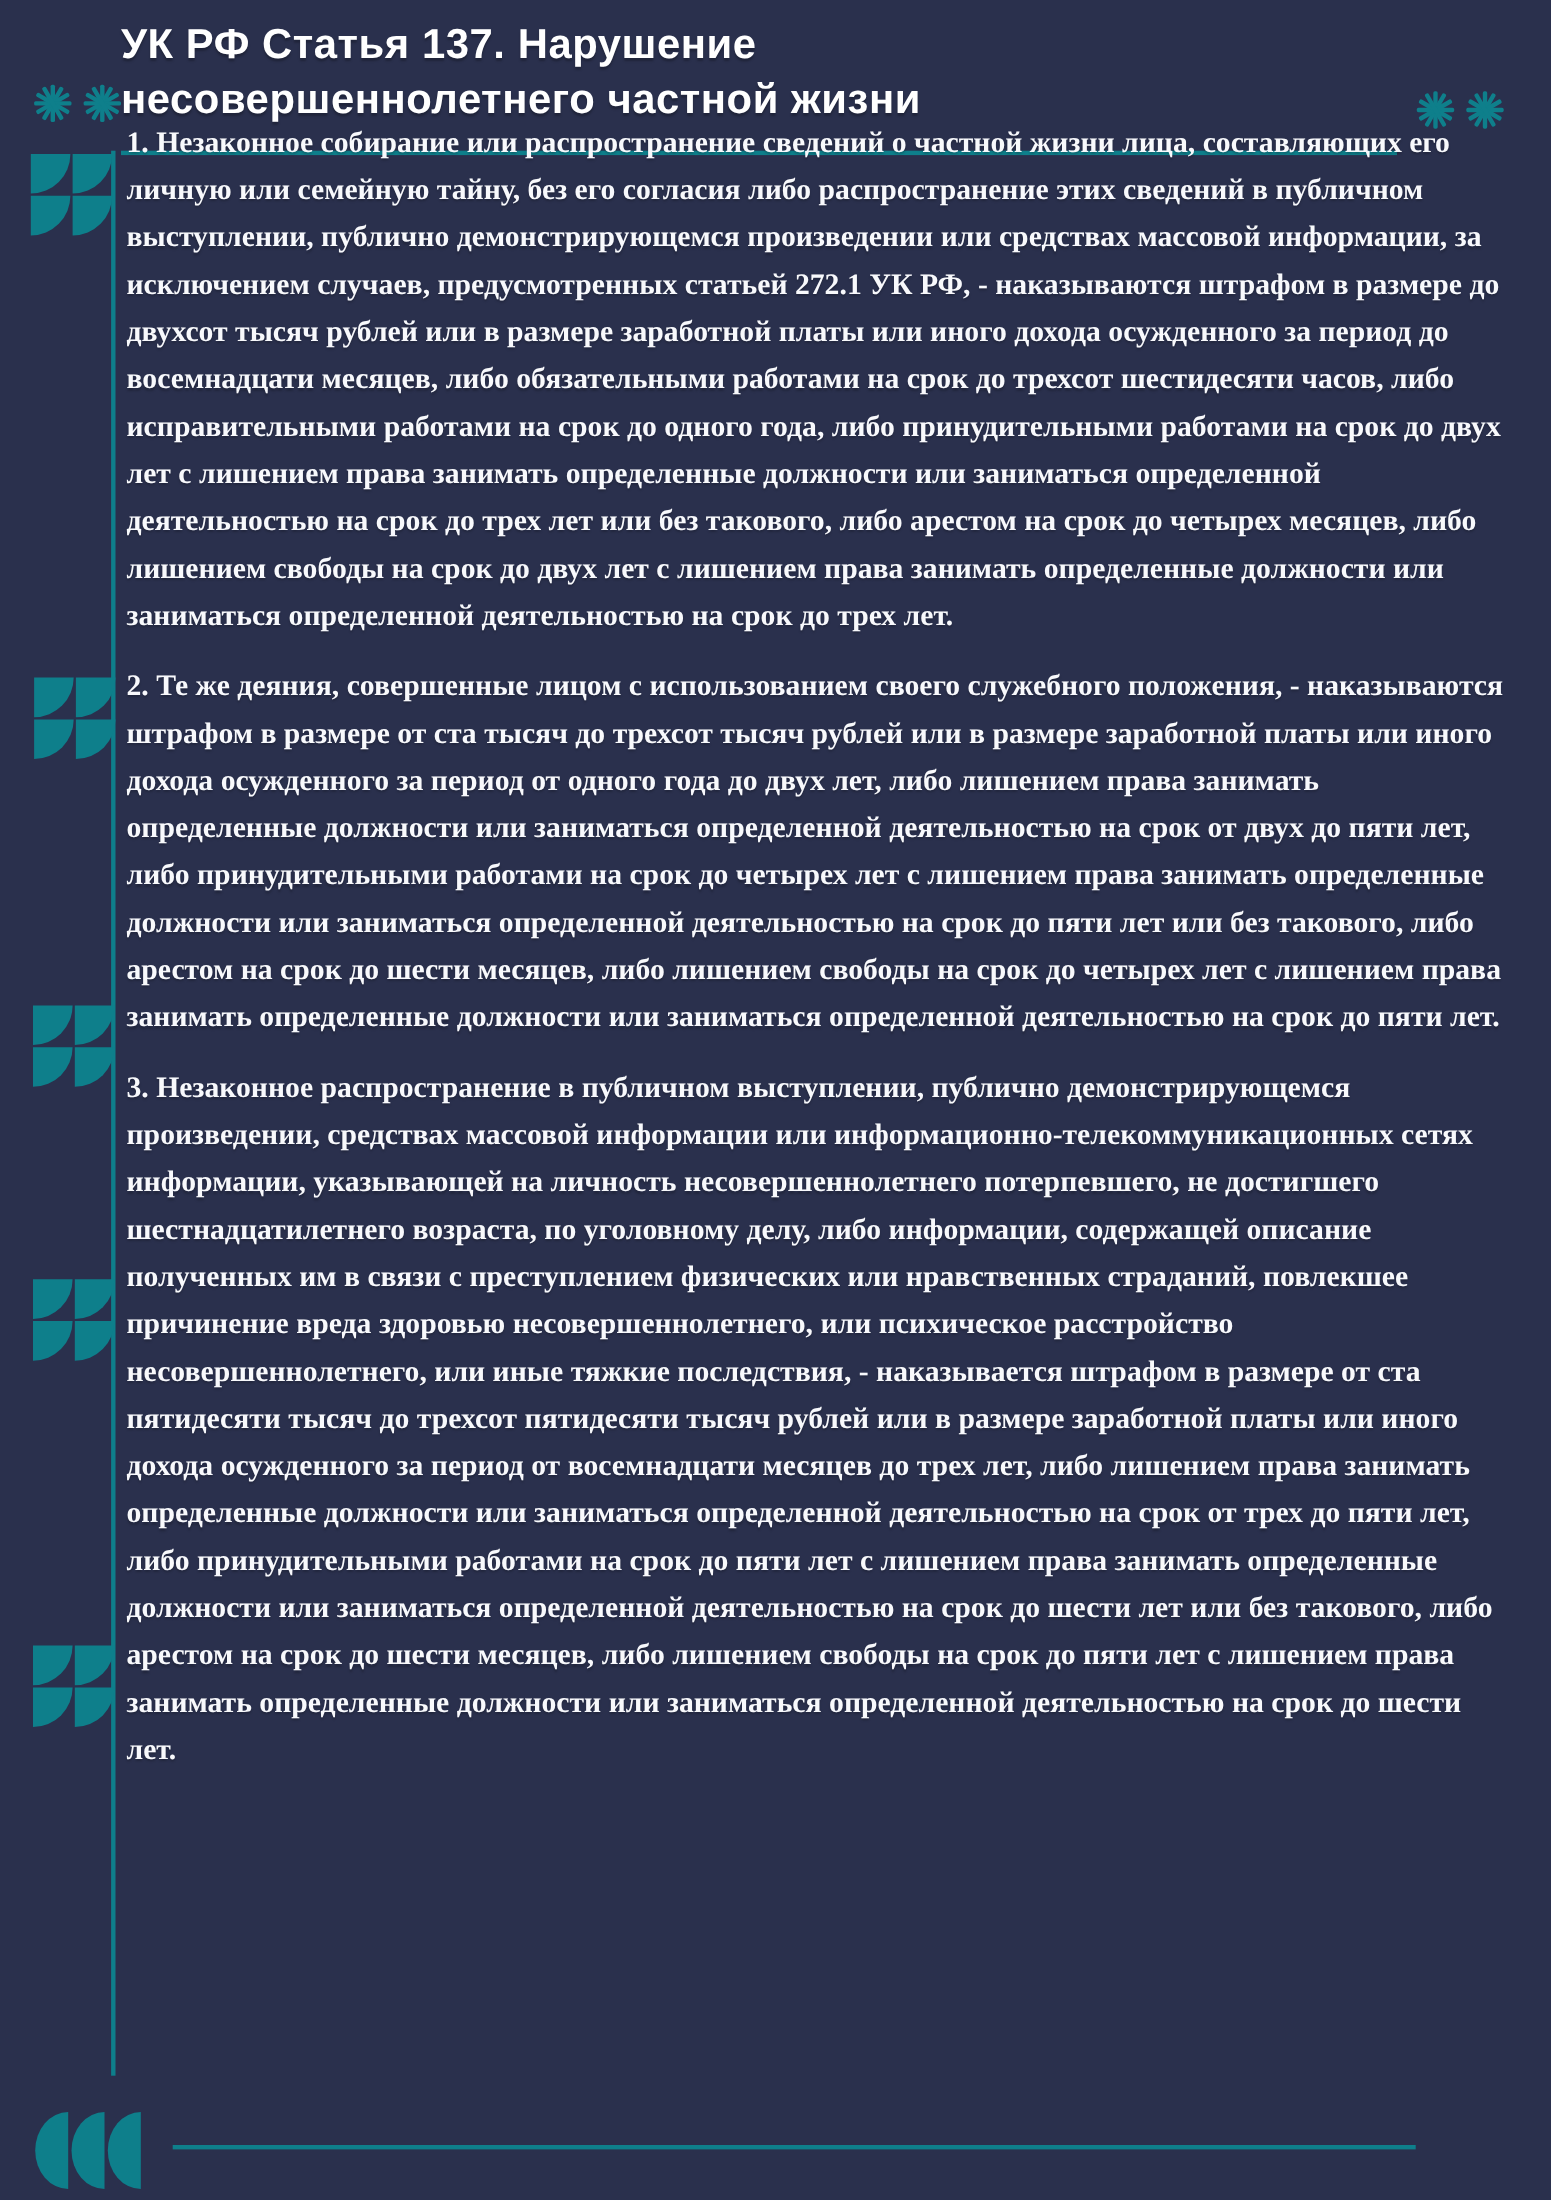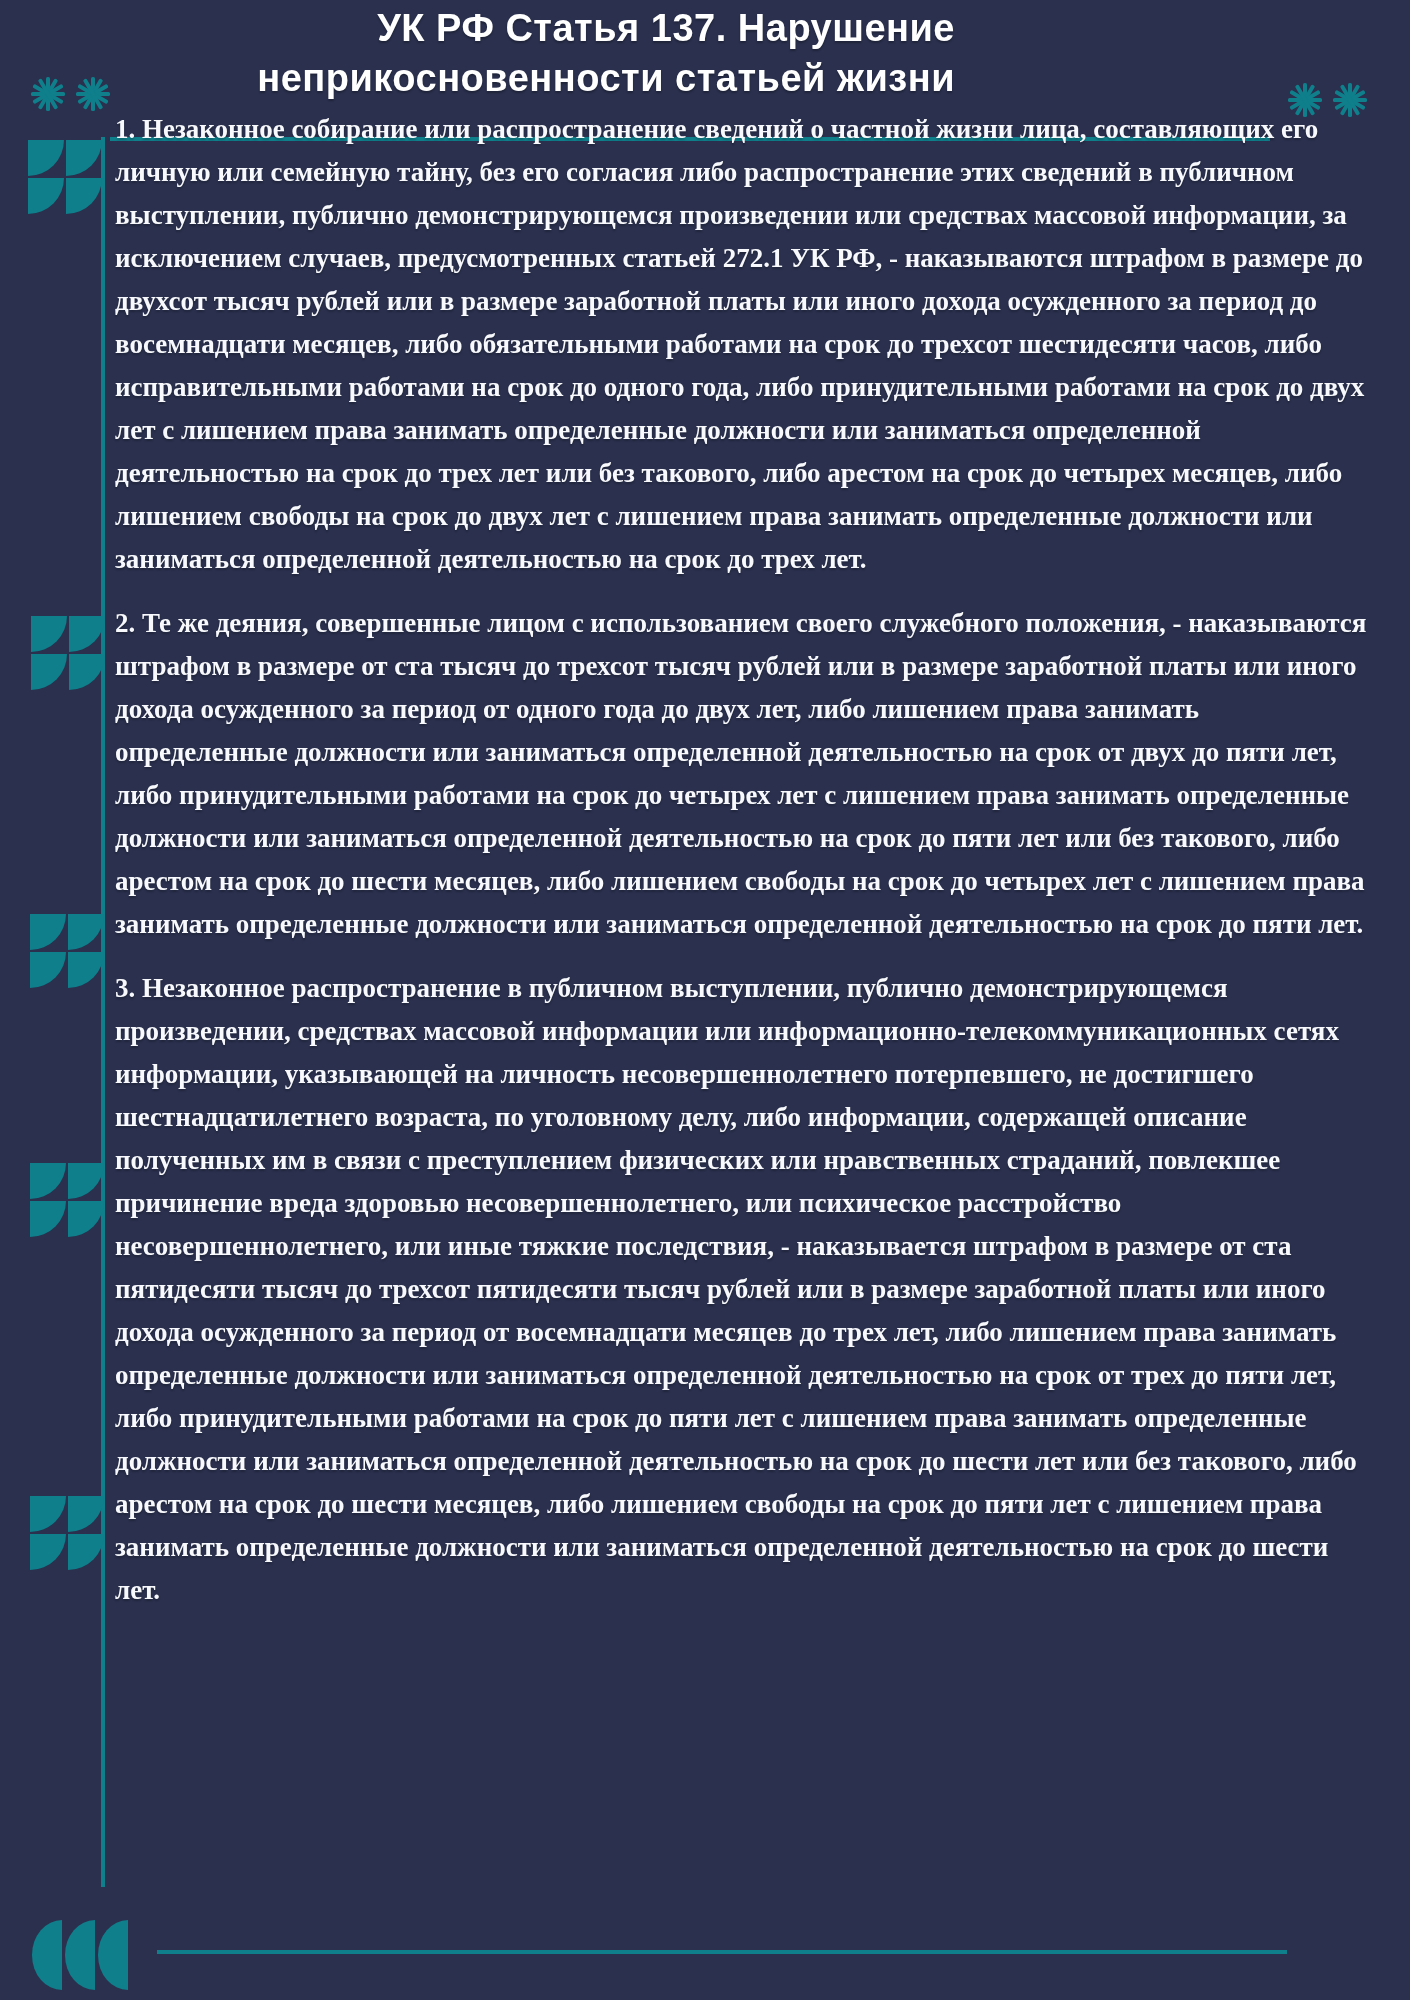--- a/index.html
+++ b/index.html
@@ -5,22 +5,22 @@
   html,body{margin:0;padding:0;}
   .page{
     position:relative;
     width:1410px;height:2000px;
     background:#2a304d;
     overflow:hidden;
     font-family:"Liberation Sans", sans-serif;
   }
   
   .title{
-    position:absolute;left:110px;top:3px;width:845px;
-    text-align:right;color:#ffffff;font-weight:bold;
+    position:absolute;left:110px;top:16px;width:845px;
+    text-align:left;color:#ffffff;font-weight:bold;
     font-size:38px;line-height:50px;letter-spacing:.5px;
     text-shadow:0 2px 2px rgba(0,0,0,.25);
   }
   .title div{white-space:nowrap;}
   
   .title-rule{
     position:absolute;left:110px;top:137px;width:1160px;height:4px;
     background:#0e7f8b;
   }
   .left-rule{
@@ -108,21 +108,21 @@
         <rect x="16" y="1" width="4" height="34" rx="1.5" transform="rotate(60 18 18)"></rect>
         <rect x="16" y="1" width="4" height="34" rx="1.5" transform="rotate(90 18 18)"></rect>
         <rect x="16" y="1" width="4" height="34" rx="1.5" transform="rotate(120 18 18)"></rect>
         <rect x="16" y="1" width="4" height="34" rx="1.5" transform="rotate(150 18 18)"></rect>
       </g>
     </svg>
   </div>
 
   <h1 class="title" style="margin:0;">
     <div>УК РФ Статья 137. Нарушение</div>
-    <div>неприкосновенности статьей жизни</div>
+    <div>несовершеннолетнего частной жизни</div>
   </h1>
 
   <div class="title-rule"></div>
   <div class="left-rule"></div>
 
   <div class="quote-icon q1">
       <span></span>
       <span></span>
       <span></span>
       <span></span>

